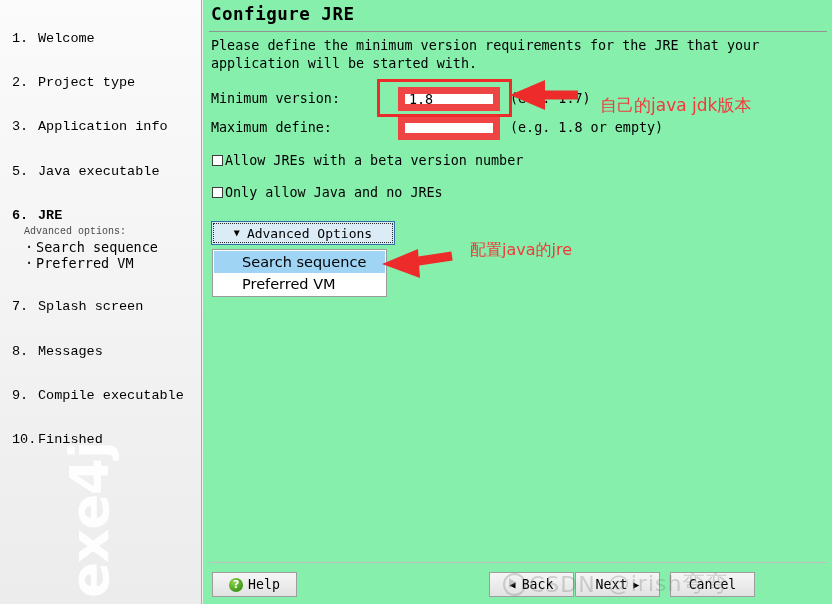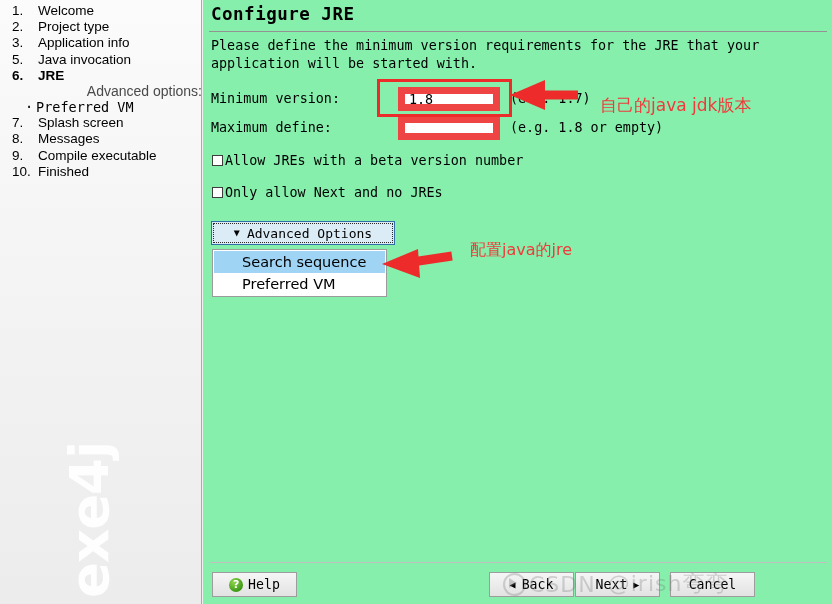--- a/index.html
+++ b/index.html
@@ -32,41 +32,41 @@
     box-sizing: border-box;
     overflow: hidden;
   }
   .steps {
     position: absolute;
     left: 12px;
     top: 3px;
     width: 190px;
   }
   .step {
-    font-family: Liberation Sans, sans-serif;
+    font-family: Liberation Mono, monospace;
     font-size: 13.5px;
     line-height: 16.2px;
     color: #000000;
     white-space: pre;
+    margin-top: 28px;
   }
   .step .num {
     display: inline-block;
     width: 26px;
   }
   .step.current {
     font-weight: bold;
   }
   .adv-label {
-    font-family: Liberation Sans, sans-serif;
-    font-size: 14px;
+    font-family: Liberation Mono, monospace;
+    font-size: 10px;
     line-height: 15px;
     color: #4a4a4a;
     padding-left: 12px;
     white-space: pre;
-    text-align: right;
   }
   .sub-step {
     font-family: "DejaVu Sans Mono", monospace;
     font-size: 13.5px;
     line-height: 16.2px;
     color: #000;
     padding-left: 13px;
     white-space: pre;
   }
   .sub-step .dot {
@@ -349,24 +349,25 @@
 <body>
 
 <div id="app">
 
   <div id="sidebar">
     <div class="steps">
 
       <div class="step"><span class="num">1.</span><span>Welcome</span></div>
       <div class="step"><span class="num">2.</span><span>Project type</span></div>
       <div class="step"><span class="num">3.</span><span>Application info</span></div>
-      <div class="step"><span class="num">5.</span><span>Java invocation</span></div>
+      <div class="step"><span class="num">5.</span><span>Java executable</span></div>
       <div class="step current"><span class="num">6.</span><span>JRE</span></div>
 
       <div class="adv-label">Advanced options:</div>
+      <div class="sub-step"><span class="dot">·</span><span>Search sequence</span></div>
       <div class="sub-step"><span class="dot">·</span><span>Preferred VM</span></div>
 
       <div class="step"><span class="num">7.</span><span>Splash screen</span></div>
       <div class="step"><span class="num">8.</span><span>Messages</span></div>
       <div class="step"><span class="num">9.</span><span>Compile executable</span></div>
       <div class="step"><span class="num">10.</span><span>Finished</span></div>
     </div>
 
     <div id="exe4j-watermark">exe4j</div>
   </div>
@@ -383,21 +384,21 @@
       <span class="hint">(e.g. 1.7)</span>
     </div>
 
     <div class="form-row" style="top:116px;">
       <span class="form-label">Maximum define:</span>
       <input class="text-input" type="text" value="" style="">
       <span class="hint">(e.g. 1.8 or empty)</span>
     </div>
 
     <div class="cb-row" style="top:153px;"><span class="cb-box"></span><span>Allow JREs with a beta version number</span></div>
-    <div class="cb-row" style="top:185px;"><span class="cb-box"></span><span>Only allow Next and no JREs</span></div>
+    <div class="cb-row" style="top:185px;"><span class="cb-box"></span><span>Only allow Java and no JREs</span></div>
 
     <div id="adv-button">
       <span class="caret">▼</span>
       <span>Advanced Options</span>
     </div>
 
     <div id="adv-menu">
       <div class="adv-item selected">Search sequence</div>
       <div class="adv-item">Preferred VM</div>
     </div>

